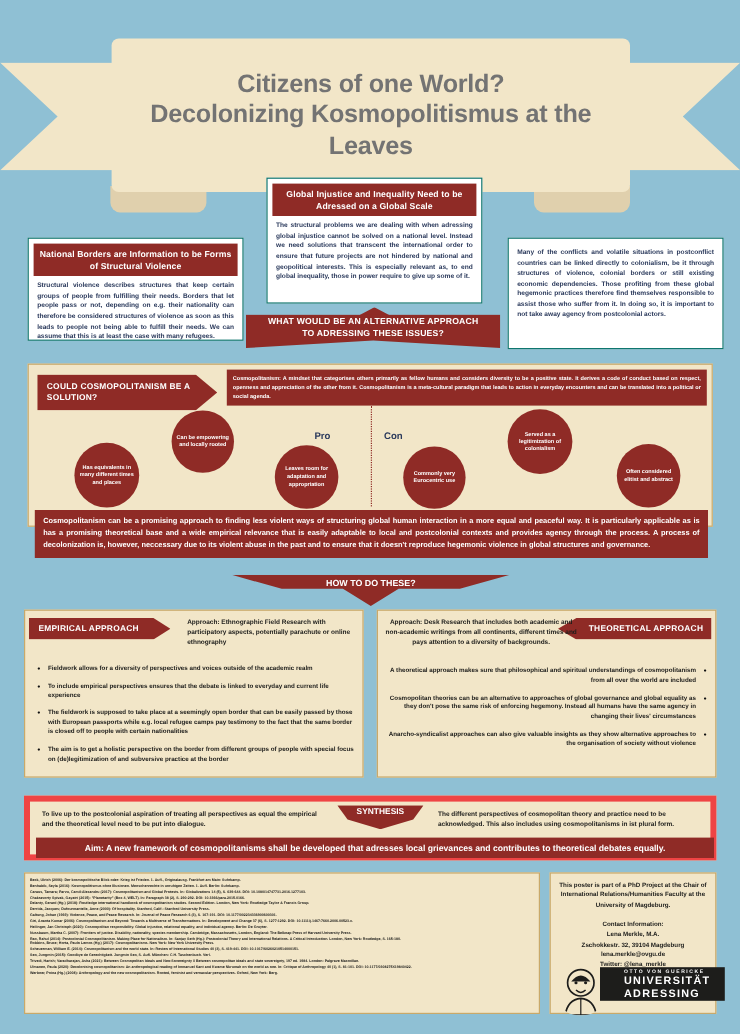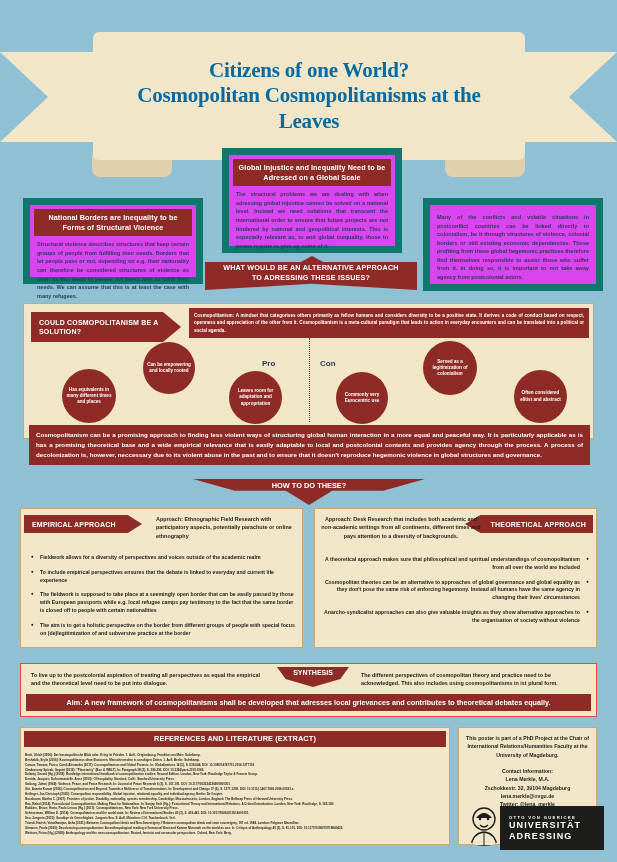--- a/index.html
+++ b/index.html
@@ -24,29 +24,29 @@
   }
   .ribbon-shadow.l { left:92px; }
   .ribbon-shadow.r { left:445px; }
   #title-box {
     position:absolute; left:93px; top:12px; width:432px; height:128px;
     background:#f2e6c8; border-radius:6px;
     display:flex; flex-direction:column; align-items:center; justify-content:center;
     padding:6px 18px;
   }
   #title-box .t {
-    font-size:21px; font-weight:bold; color:#0369a1; text-align:left;
-    line-height:1.22; letter-spacing:-.2px;font-family:Liberation Serif, serif;
+    font-size:21px; font-weight:bold; color:#737373; text-align:left;
+    line-height:1.22; letter-spacing:-.2px;
   }
   #subtitle { position:absolute; left:0; top:148px; width:617px; text-align:center;
     font-size:8px; font-weight:bold; color:#1d1d1b; }
 
   
   .card {
-    position:absolute; background:#d946ef; border:7px solid #0f766e;
+    position:absolute; background:#ffffff; border:1px solid #0f766e;
     padding:4px;
   }
   .card-head {
     background:#8f2b26; color:#fff; font-size:7.2px; font-weight:bold;
     text-align:center; padding:4px 3px; line-height:1.35; letter-spacing:.1px;
   }
   .card-body {
     font-size:5.5px; color:#2b3a5c; line-height:1.55; text-align:justify;
     padding:4px 3px 2px 3px; font-weight:bold;
   }
@@ -99,55 +99,55 @@
     font-size:5.4px; color:#1d1d1b; line-height:1.55; font-weight:bold;
   }
 
   
   .ref-line { font-size:3.0px; color:#1d1d1b; line-height:1.62; white-space:nowrap;
     overflow:hidden; font-weight:bold; }
 
   .contact-text { font-size:5.2px; color:#1d1d1b; line-height:1.6; text-align:center; font-weight:bold;}
 
   
-  #uni-logo { position:absolute; left:500px; top:806px; width:104px; height:44px;
+  #uni-logo { position:absolute; left:500px; top:806px; width:104px; height:28px;
     background:#1d1d1b; display:flex; flex-direction:column; justify-content:center;
-    padding-left:9px; }
+    padding-left:20px; }
   #uni-logo .l1 { color:#fff; font-size:4.2px; letter-spacing:1.3px; font-weight:bold;}
   #uni-logo .l2 { color:#fff; font-size:9px; letter-spacing:1.1px; font-weight:bold; line-height:1.15;}
   #guericke { position:absolute; left:463px; top:802px; width:42px; height:44px;
     background:#f2e6c8; border-radius:50% 50% 45% 45%; overflow:hidden; }
   .up-arrow { position:absolute; background:#8f2b26; }
 </style>
 </head>
 <body>
 
 <div id="banner-wrap">
   <div class="ribbon-tail left"></div>
   <div class="ribbon-tail right"></div>
   <div class="ribbon-shadow l"></div>
   <div class="ribbon-shadow r"></div>
   <div id="title-box">
     <div class="t">Citizens of one World?</div>
-    <div class="t">Cosmopolitan Cosmopolitanisms at the</div>
+    <div class="t">Decolonizing Kosmopolitismus at the</div>
     <div class="t">Leaves</div>
   </div>
 </div>
 <div id="subtitle">by Lena Merkle</div>
 
 <div class="card" style="left:222px; top:148px; width:180px; height:105px;">
   <div class="card-head">Global Injustice and Inequality Need to be Adressed on a Global Scale</div>
   <div class="card-body">The structural problems we are dealing with when adressing global injustice cannot be solved on a national level. Instead we need solutions that transcent the international order to ensure that future projects are not hindered by national and geopolitical interests. This is especially relevant as, to end global inequality, those in power require to give up some of it.</div>
 </div>
 
 <div class="up-arrow" style="left:297px; top:256px; width:30px; height:20px;
             clip-path:polygon(50% 0,100% 40%,72% 40%,72% 100%,28% 100%,28% 40%,0 40%);"></div>
 
 <div class="card" style="left:23px; top:198px; width:180px; height:86px;">
-  <div class="card-head">National Borders are Inequality to be Forms of Structural Violence</div>
+  <div class="card-head">National Borders are Information to be Forms of Structural Violence</div>
   <div class="card-body">Structural violence describes structures that keep certain groups of people from fulfilling their needs. Borders that let people pass or not, depending on e.g. their nationality can therefore be considered structures of violence as soon as this leads to people not being able to fulfill their needs. We can assume that this is at least the case with many refugees.</div>
 </div>
 
 <div class="card" style="left:423px; top:198px; width:180px; height:93px;">
   <div class="card-body">Many of the conflicts and volatile situations in postconflict countries can be linked directly to colonialism, be it through structures of violence, colonial borders or still existing economic dependencies. Those profiting from these global hegemonic practices therefore find themselves responsible to assist those who suffer from it. In doing so, it is important to not take away agency from postcolonial actors.</div>
 </div>
 
 <div class="banner banner-ribbon" style="left:205px; top:262px; width:212px; height:28px; font-size:7.2px; line-height:1.35; padding:0 14px 6px 14px;">
   <span>WHAT WOULD BE AN ALTERNATIVE APPROACH TO ADRESSING THESE ISSUES?</span>
 </div>
@@ -221,38 +221,37 @@
   </div>
   <div class="approach-note" style="position:absolute; left:6px; top:6px; width:160px; text-align:center;">Approach: Desk Research that includes both academic and non-academic writings from all continents, different times and pays attention to a diversity of backgrounds.</div>
   <ul class="bul right" style="position:absolute; left:8px; top:47px; width:268px;">
     <li>A theoretical approach makes sure that philosophical and spiritual understandings of cosmopolitanism from all over the world are included</li>
     <li>Cosmopolitan theories can be an alternative to approaches of global governance and global equality as they don't pose the same risk of enforcing hegemony. Instead all humans have the same agency in changing their lives' circumstances</li>
     <li>Anarcho-syndicalist approaches can also give valuable insights as they show alternative approaches to the organisation of society without violence</li>
   </ul>
 </div>
 
 <div style="position:absolute; left:20px; top:663px; width:577px; height:54px;
-            background:#f2e6c8; border:1px solid #ef4444;">
+            background:#f2e6c8; border:5px solid #ef4444;">
   <div class="approach-note" style="position:absolute; left:10px; top:7px; width:230px;">To live up to the postcolonial aspiration of treating all perspectives as equal the empirical and the theoretical level need to be put into dialogue.</div>
   <div style="position:absolute; left:256px; top:3px; width:72px; height:20px; background:#8f2b26;
               color:#fff; font-size:7px; font-weight:bold; display:flex; align-items:flex-start;
               justify-content:center; padding-top:2px;
               clip-path:polygon(0 0,100% 0,88% 60%,50% 100%,12% 60%);">
     <span>SYNTHESIS</span>
   </div>
   <div class="approach-note" style="position:absolute; left:340px; top:7px; width:228px;">The different perspectives of cosmopolitan theory and practice need to be acknowledged. This also includes using cosmopolitanisms in ist plural form.</div>
   <div style="position:absolute; left:5px; top:30px; width:565px; background:#8f2b26; color:#fff;
               font-size:7.2px; font-weight:bold; text-align:center; padding:4px 6px;">
     <span>Aim: A new framework of cosmopolitanisms shall be developed that adresses local grievances and contributes to theoretical debates equally.</span>
   </div>
 </div>
 
 <div style="position:absolute; left:20px; top:727px; width:430px; height:118px;
             background:#f2e6c8; border:1px solid #c9a96a;">
-  <div class="card-head" style="margin:3px; font-size:7.4px; padding:3px;">REFERENCES AND LITERATURE (EXTRACT)</div>
   <div style="padding:3px 4px;">
     <div class="ref-line">Beck, Ulrich (2006): Der kosmopolitische Blick oder: Krieg ist Frieden. 1. Aufl., Originalausg. Frankfurt am Main: Suhrkamp.</div>
     <div class="ref-line">Benhabib, Seyla (2016): Kosmopolitismus ohne Illusionen. Menschenrechte in unruhigen Zeiten. 1. Aufl. Berlin: Suhrkamp.</div>
     <div class="ref-line">Caraus, Tamara; Parvu, Camil-Alexandru (2017): Cosmopolitanism and Global Protests. In: Globalizations 14 (5), S. 639-644. DOI: 10.1080/14747731.2016.1277103.</div>
     <div class="ref-line">Chakravorty Spivak, Gayatri (2015): "Planetarity" (Box 4, WELT). In: Paragraph 38 (2), S. 290-292. DOI: 10.3366/para.2015.0166.</div>
     <div class="ref-line">Delanty, Gerard (Hg.) (2018): Routledge international handbook of cosmopolitanism studies. Second Edition. London, New York: Routledge Taylor &amp; Francis Group.</div>
     <div class="ref-line">Derrida, Jacques; Dufourmantelle, Anne (2000): Of hospitality. Stanford, Calif.: Stanford University Press.</div>
     <div class="ref-line">Galtung, Johan (1969): Violence, Peace, and Peace Research. In: Journal of Peace Research 6 (3), S. 167-191. DOI: 10.1177/002234336900600301.</div>
     <div class="ref-line">Giri, Ananta Kumar (2006): Cosmopolitanism and Beyond: Towards a Multiverse of Transformations. In: Development and Change 37 (6), S. 1277-1292. DOI: 10.1111/j.1467-7660.2006.00523.x.</div>
     <div class="ref-line">Heilinger, Jan Christoph (2020): Cosmopolitan responsibility. Global injustice, relational equality, and individual agency. Berlin: De Gruyter.</div>

